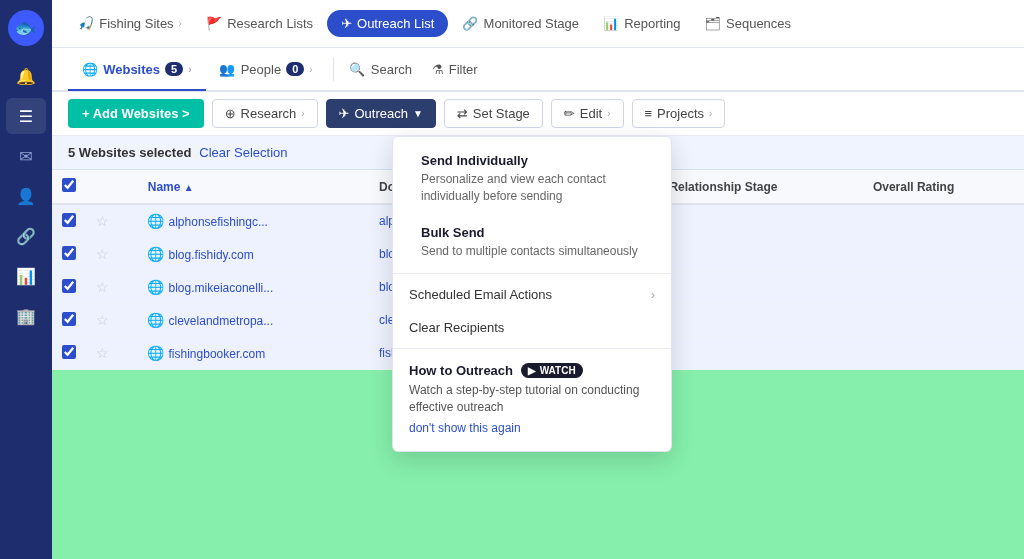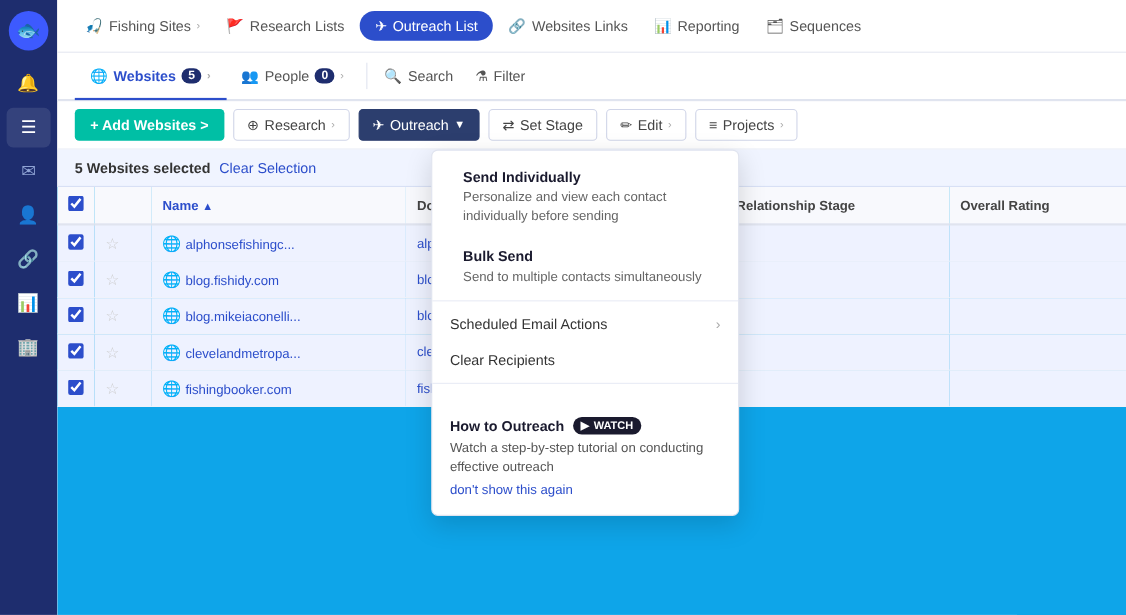--- a/index.html
+++ b/index.html
@@ -167,21 +167,21 @@
       height: 34px;
       gap: 8px;
     }
     .selection-text { font-size: 13px; font-weight: 600; color: #333; }
     .clear-link { color: #2c4ecb; font-size: 13px; cursor: pointer; text-decoration: none; }
 
     
     .table-container {
       flex: 1;
       overflow: auto;
-      background: #0ea5e9;
+      background: #86efac;
     }
     table { width: 100%; border-collapse: collapse; }
     thead th {
       background: #f8f9fd;
       border-bottom: 2px solid #e0e4ef;
       padding: 8px 10px;
       text-align: left;
       font-size: 12px;
       font-weight: 600;
       color: #444;
@@ -248,21 +248,21 @@
     }
     .watch-badge {
       background: #1a1a2e;
       color: white;
       font-size: 10px;
       padding: 2px 7px;
       border-radius: 10px;
       display: inline-flex; align-items: center; gap: 4px;
       font-weight: 600;
     }
-    .how-header { display: flex; align-items: flex-end; gap: 8px; margin-bottom: 4px; margin-top: 16px; }
+    .how-header { display: flex; align-items: flex-start; gap: 8px; margin-bottom: 4px; }
     .how-title { font-size: 13px; font-weight: 700; color: #1a1a2e; }
     .how-desc { font-size: 12px; color: #555; line-height: 1.4; margin-bottom: 4px; }
     .dont-show { color: #2c4ecb; font-size: 12px; cursor: pointer; text-align: center; }
 
     
     .yellow-arrow {
       position: absolute;
       top: 170px;
       left: 500px;
       z-index: 150;
@@ -303,21 +303,21 @@
     <div class="nav-item">
       <span>🚩</span>
       <span>Research Lists</span>
     </div>
     <div class="nav-item active-nav">
       <span>✈</span>
       <span>Outreach List</span>
     </div>
     <div class="nav-item">
       <span>🔗</span>
-      <span>Websites Links</span>
+      <span>Monitored Stage</span>
     </div>
     <div class="nav-item">
       <span>📊</span>
       <span>Reporting</span>
     </div>
     <div class="nav-item">
       <span>🗂</span>
       <span>Sequences</span>
     </div>
   </div>

